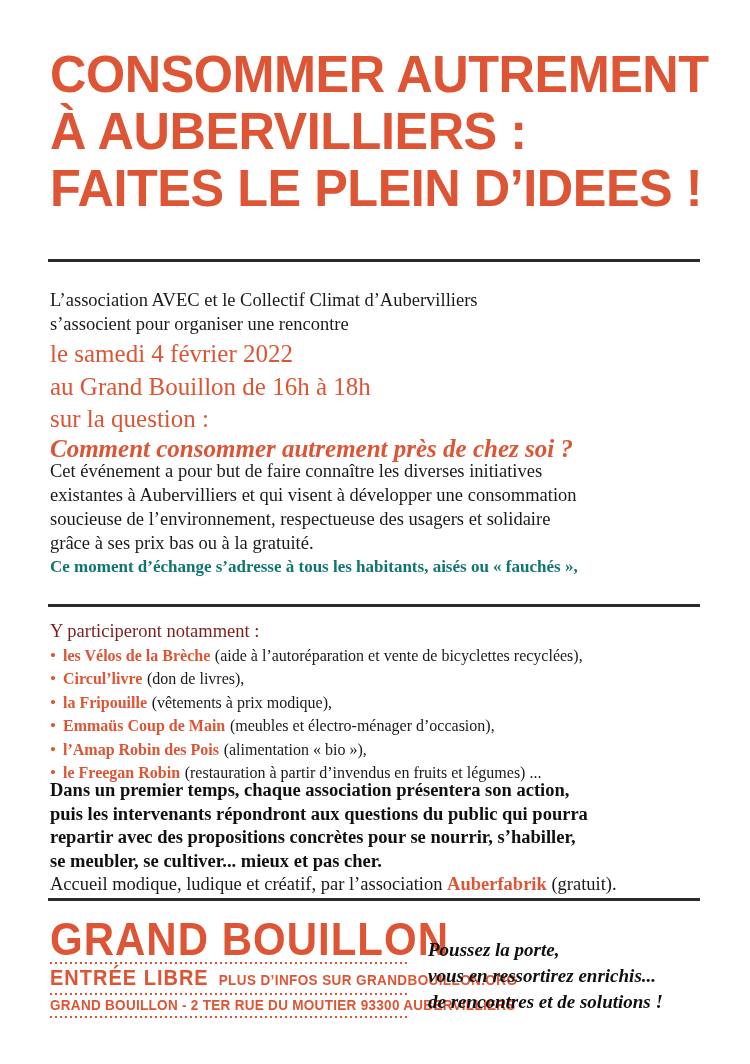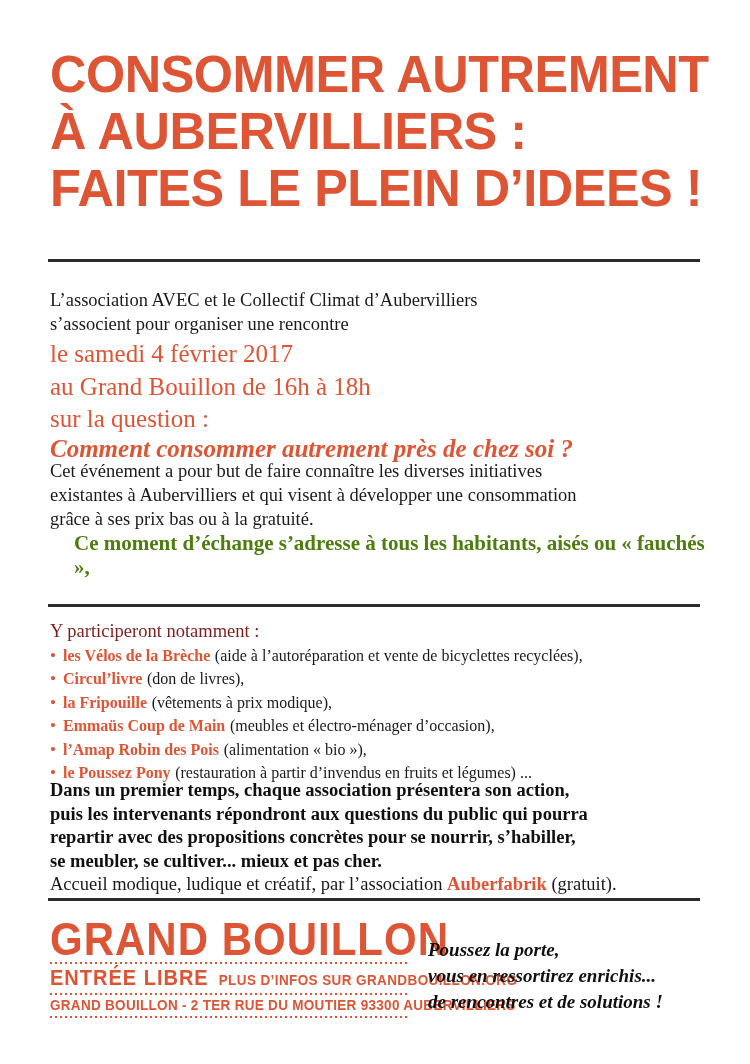--- a/index.html
+++ b/index.html
@@ -90,25 +90,24 @@
     left: 50px;
     top: 459px;
     width: 660px;
   }
   .desc-plain {
     font-size: 18.5px;
     line-height: 24px;
     color: #1a1a1a;
   }
   .desc-bold {
-    font-size: 21px;
+    font-size: 17px;
     line-height: 24px;
     font-weight: bold;
-    color: #4d7c0f;
-    margin-left: 24px;
+    color: #0f766e;
   }
 
   
   .part-block {
     position: absolute;
     left: 50px;
     top: 620px;
     width: 665px;
   }
   .part-heading {
@@ -249,29 +248,30 @@
     <div class="title-line">CONSOMMER AUTREMENT</div>
     <div class="title-line">À AUBERVILLIERS :</div>
     <div class="title-line">FAITES LE PLEIN D’IDEES !</div>
   </div>
 
   <div class="rule rule-1"></div>
 
   <div class="intro-block">
     <div class="intro-plain">L’association AVEC et le Collectif Climat d’Aubervilliers</div>
     <div class="intro-plain">s’associent pour organiser une rencontre</div>
-    <div class="intro-highlight">le samedi 4 février 2017</div>
+    <div class="intro-highlight">le samedi 4 février 2022</div>
     <div class="intro-highlight">au Grand Bouillon de 16h à 18h</div>
     <div class="intro-highlight">sur la question :</div>
     <div class="intro-question">Comment consommer autrement près de chez soi ?</div>
   </div>
 
   <div class="desc-block">
     <div class="desc-plain">Cet événement a pour but de faire connaître les diverses initiatives</div>
     <div class="desc-plain">existantes à Aubervilliers et qui visent à développer une consommation</div>
+    <div class="desc-plain">soucieuse de l’environnement, respectueuse des usagers et solidaire</div>
     <div class="desc-plain">grâce à ses prix bas ou à la gratuité.</div>
     <div class="desc-bold">Ce moment d’échange s’adresse à tous les habitants, aisés ou « fauchés »,</div>
   </div>
 
   <div class="rule rule-2"></div>
 
   <div class="part-block">
     <div class="part-heading">Y participeront notamment :</div>
     <ul class="part-list">
       <li class="part-item">
@@ -283,21 +283,21 @@
       <li class="part-item">
         <span class="bullet">•</span><span class="part-name">la Fripouille</span> <span class="part-desc">(vêtements à prix modique),</span>
       </li>
       <li class="part-item">
         <span class="bullet">•</span><span class="part-name">Emmaüs Coup de Main</span> <span class="part-desc">(meubles et électro-ménager d’occasion),</span>
       </li>
       <li class="part-item">
         <span class="bullet">•</span><span class="part-name">l’Amap Robin des Pois</span> <span class="part-desc">(alimentation « bio »),</span>
       </li>
       <li class="part-item">
-        <span class="bullet">•</span><span class="part-name">le Poussez Pony</span> <span class="part-desc">(restauration à partir d’invendus en fruits et légumes) ...</span>
+        <span class="bullet">•</span><span class="part-name">le Freegan Robin</span> <span class="part-desc">(restauration à partir d’invendus en fruits et légumes) ...</span>
       </li>
     </ul>
   </div>
 
   <div class="closing-block">
     <div class="closing-bold">Dans un premier temps, chaque association présentera son action,</div>
     <div class="closing-bold">puis les intervenants répondront aux questions du public qui pourra</div>
     <div class="closing-bold">repartir avec des propositions concrètes pour se nourrir, s’habiller,</div>
     <div class="closing-bold">se meubler, se cultiver... mieux et pas cher.</div>
     <div class="closing-plain"><span>Accueil modique, ludique et créatif, par l’association </span><span class="accent-name">Auberfabrik</span><span> (gratuit).</span></div>

